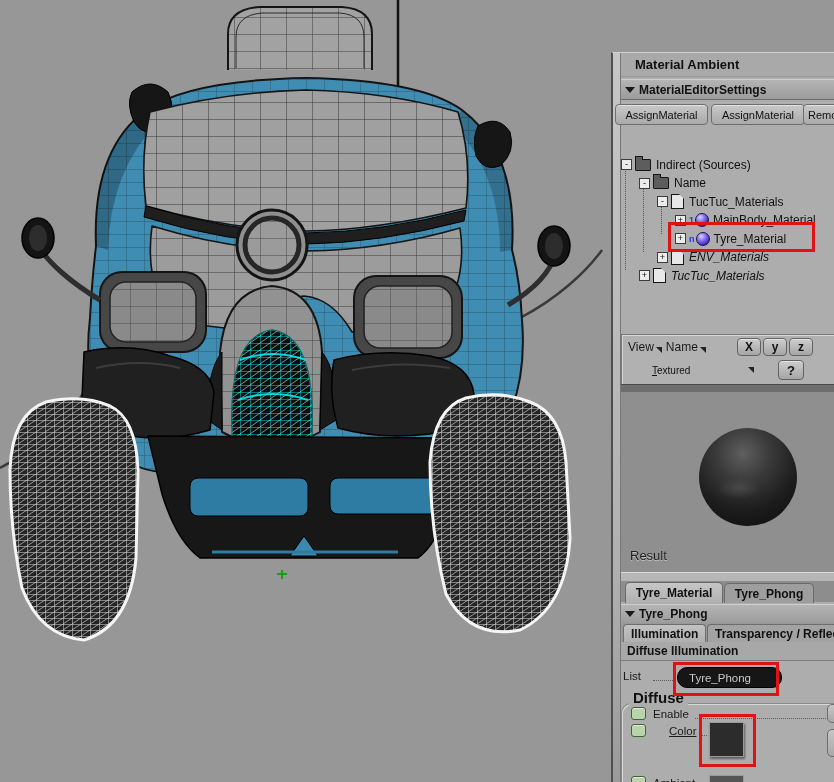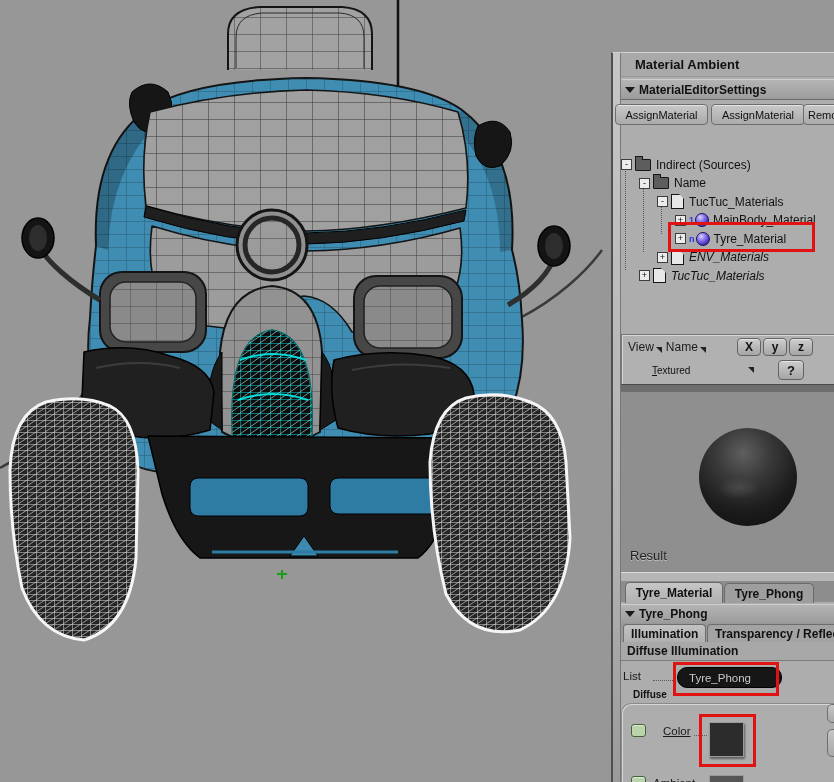--- a/index.html
+++ b/index.html
@@ -94,21 +94,21 @@
 
   
   .plabel{font-size:11.5px;color:#1a1a1a;}
   .namefield{position:absolute;left:64px;top:614px;width:92px;height:19px;border-radius:10px;
       background:#161616;border:1px solid #000;color:#c9c9c9;font-size:11.5px;
       font-family:"Liberation Sans",sans-serif;padding:0 0 0 11px;outline:none;}
   .leader{border-bottom:1px dotted #5c5c5c;height:9px;}
   .groupbox{left:8px;top:650px;width:212px;height:120px;border-top:1px solid #8a8a8a;
       border-left:1px solid #8a8a8a;border-radius:10px 0 0 0;
       box-shadow:inset 1px 1px 0 #d8d8d8;}
-  .grouplab{left:16px;top:636px;background:#adadad;padding:0 4px;font-weight:bold;font-size:10px;}
+  .grouplab{left:16px;top:636px;background:#adadad;padding:0 4px;font-weight:bold;font-size:15px;}
   .chk{width:13px;height:11px;border-radius:3px;background:#b9d4aa;border:1px solid #44603a;
        box-shadow:inset 0 1px 1px rgba(255,255,255,.6);flex:0 0 auto;}
   .swatch{position:absolute;left:96px;top:669px;width:33px;height:33px;background:#2c2c2c;
        border:1px solid #9a9a9a;box-shadow:1px 2px 2px rgba(0,0,0,.45);}
   .swatch2{position:absolute;left:96px;top:722px;width:33px;height:14px;background:#555;
        border:1px solid #9a9a9a;}
   .edgebtn{position:absolute;width:14px;height:17px;border:1px solid #6e6e6e;border-radius:5px;
        background:linear-gradient(#c6c6c6,#a8a8a8);}
 
   
@@ -379,25 +379,30 @@
       <span>Diffuse Illumination</span>
     </div>
 
     <span class="abs plabel" style="left:10px;top:617px;">List</span>
     <div class="abs leader" style="left:40px;top:618px;width:22px;"></div>
     <input class="namefield" type="text" value="Tyre_Phong" style="">
 
     <div class="abs groupbox"></div>
     <span class="abs grouplab">Diffuse</span>
 
+    <div class="abs flexrow" style="left:18px;top:653px;right:6px;height:15px;">
+      <span class="chk"></span>
+      <span class="plabel" style="margin-left:7px;">Enable</span>
+      <span class="leader" style="flex:1;margin:0 2px 0 6px;"></span>
+    </div>
     <div class="edgebtn" style="right:-7px;top:651px;"></div>
 
     <div class="abs flexrow" style="left:18px;top:670px;width:76px;height:15px;">
       <span class="chk"></span>
-      <span class="plabel" style="margin-left:17px;text-decoration:underline;">Color</span>
+      <span class="plabel" style="margin-left:23px;text-decoration:underline;">Color</span>
       <span class="leader" style="flex:1;margin-left:4px;"></span>
     </div>
     <div class="swatch"></div>
     <div class="edgebtn" style="right:-7px;top:676px;height:26px;"></div>
 
     <div class="abs flexrow" style="left:18px;top:722px;width:76px;height:15px;">
       <span class="chk"></span>
       <span class="plabel" style="margin-left:7px;">Ambient</span>
     </div>
     <div class="swatch2"></div>

